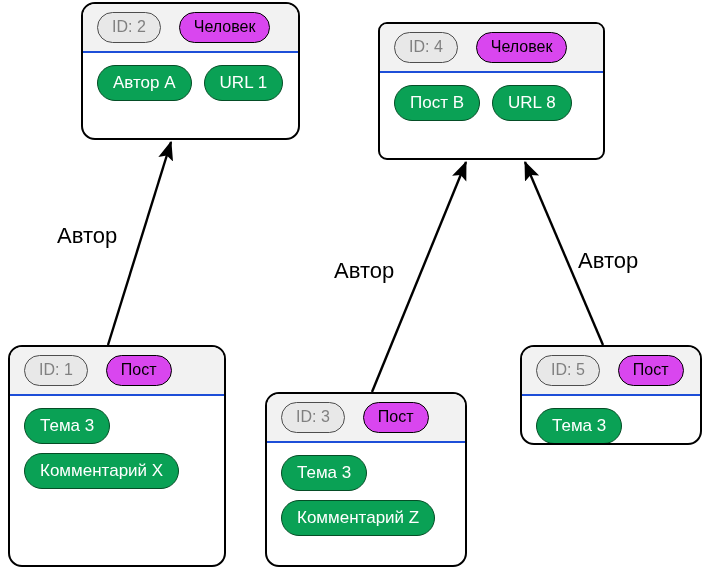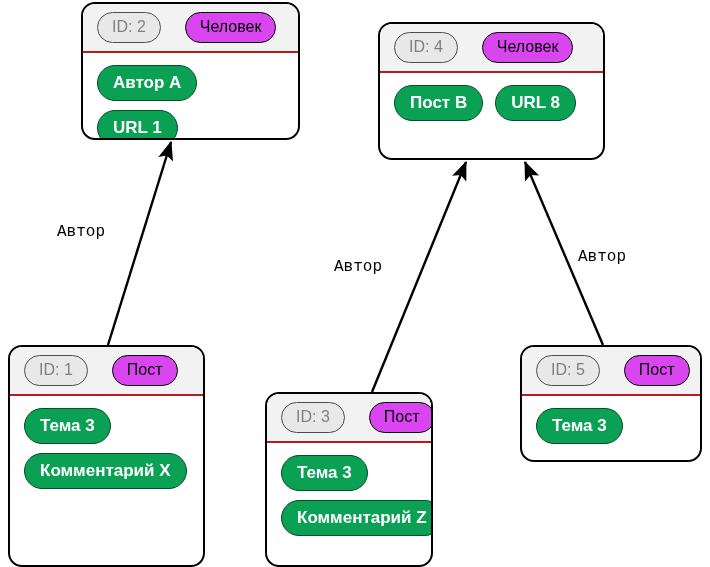--- a/index.html
+++ b/index.html
@@ -14,24 +14,24 @@
     position:absolute;
     box-sizing:border-box;
     background:#ffffff;
     border:2px solid #000000;
     border-radius:14px;
     overflow:hidden;
   }
   .node-header{
     box-sizing:border-box;
     background:#f2f2f2;
-    border-bottom:2px solid #b91c1c;
+    border-bottom:2px solid #1d4ed8;
     display:flex;
     align-items:center;
-    gap:24px;
+    gap:18px;
     padding:8px 14px;
   }
   .node-body{
     box-sizing:border-box;
     display:flex;
     flex-wrap:wrap;
     align-content:flex-start;
     gap:9px 12px;
     padding:12px 14px 14px 14px;
   }
@@ -60,36 +60,34 @@
     align-items:center;
     justify-content:center;
     border:1.5px solid #054d26;
     border-radius:999px;
     background:#0aa155;
     color:#ffffff;
     font-size:17px;
     line-height:1;
     padding:8px 15px 9px 15px;
     white-space:nowrap;
-    font-weight:bold;
   }
 
   
   #node-2{left:81px;  top:2px;   width:219px; height:138px;}
-  #node-4{left:378px; top:22px;  width:227px; height:138px;}
-  #node-1{left:8px;   top:345px; width:197px; height:222px;}
-  #node-3{left:265px; top:392px; width:168px; height:175px;}
-  #node-5{left:520px; top:345px; width:182px; height:117px;}
+  #node-4{left:378px; top:22px;  width:227px; height:138px;border-radius:9px;}
+  #node-1{left:8px;   top:345px; width:218px; height:222px;}
+  #node-3{left:265px; top:392px; width:202px; height:175px;}
+  #node-5{left:520px; top:345px; width:182px; height:100px;}
 
   .edge-label{
     position:absolute;
-    font-size:16px;
+    font-size:22px;
     color:#000000;
     white-space:nowrap;
-    font-family:Liberation Mono, monospace;
   }
   #label-1{left:57px;  top:223px;}
   #label-2{left:334px; top:258px;}
   #label-3{left:578px; top:248px;}
 </style>
 </head>
 <body>
 
 <div id="canvas">
 

